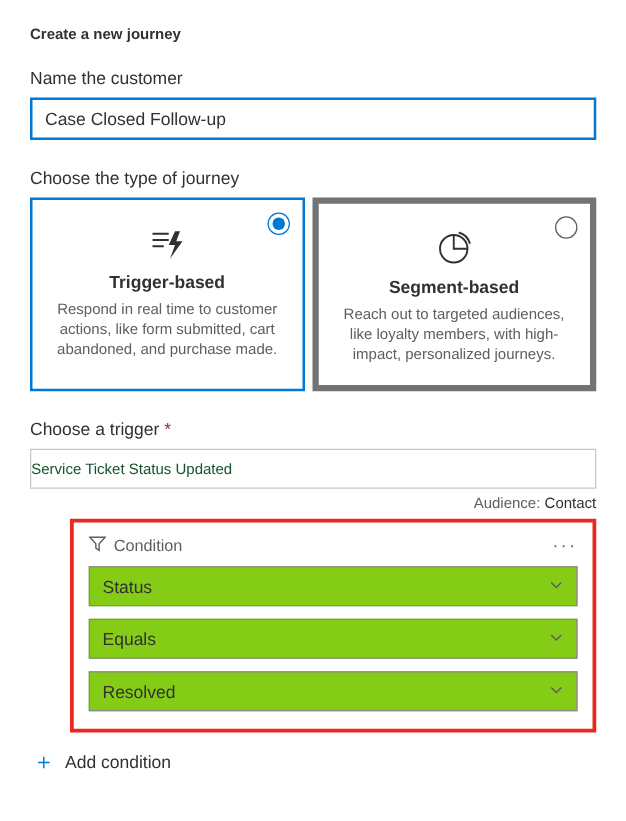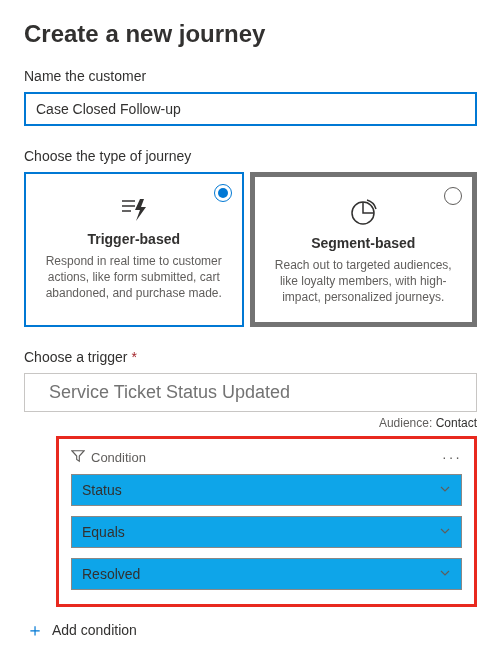--- a/index.html
+++ b/index.html
@@ -4,21 +4,21 @@
   <style>
     * { box-sizing: border-box; margin: 0; padding: 0; }
     body {
       font-family: "Segoe UI", -apple-system, sans-serif;
       background: #fff;
       padding: 20px 24px;
       width: 501px;
       color: #323130;
     }
     h1 {
-      font-size: 24px;
+      font-size: 12px;
       font-weight: 600;
       margin-bottom: 20px;
     }
     .section-label {
       font-size: 14px;
       font-weight: 400;
       margin-bottom: 8px;
       color: #323130;
     }
     .section-label .req { color: #a4262c; }
@@ -64,23 +64,23 @@
       top: 3px; left: 3px;
       width: 10px; height: 10px;
       border-radius: 50%;
       background: #0078d4;
     }
     .card-icon { margin: 8px auto 8px; width: 32px; height: 28px; }
     .card-title { font-size: 14px; font-weight: 600; margin-bottom: 6px; }
     .card-desc { font-size: 12px; color: #605e5c; line-height: 1.35; }
     .trigger-field {
       border: 1px solid #c8c6c4;
-      padding: 8px 24px;
-      font-size: 18px;
-      color: #737373;
+      padding: 8px 0;
+      font-size: 12px;
+      color: #14532d;
       margin-bottom: 4px;
       cursor: pointer;
     }
     .audience-row {
       text-align: right;
       font-size: 12px;
       color: #605e5c;
       margin-bottom: 6px;
     }
     .audience-row span.val { color: #323130; }
@@ -106,21 +106,21 @@
       cursor: pointer;
     }
     .dropdown {
       border: 1px solid #8a8886;
       padding: 7px 10px;
       font-size: 14px;
       display: flex;
       justify-content: space-between;
       align-items: center;
       margin-bottom: 10px;
-      background: #0ea5e9;
+      background: #84cc16;
       cursor: pointer;
     }
     .dropdown:last-child { margin-bottom: 0; }
     .chev { color: #605e5c; }
     .add-condition {
       display: flex;
       align-items: center;
       gap: 8px;
       font-size: 14px;
       color: #323130;

